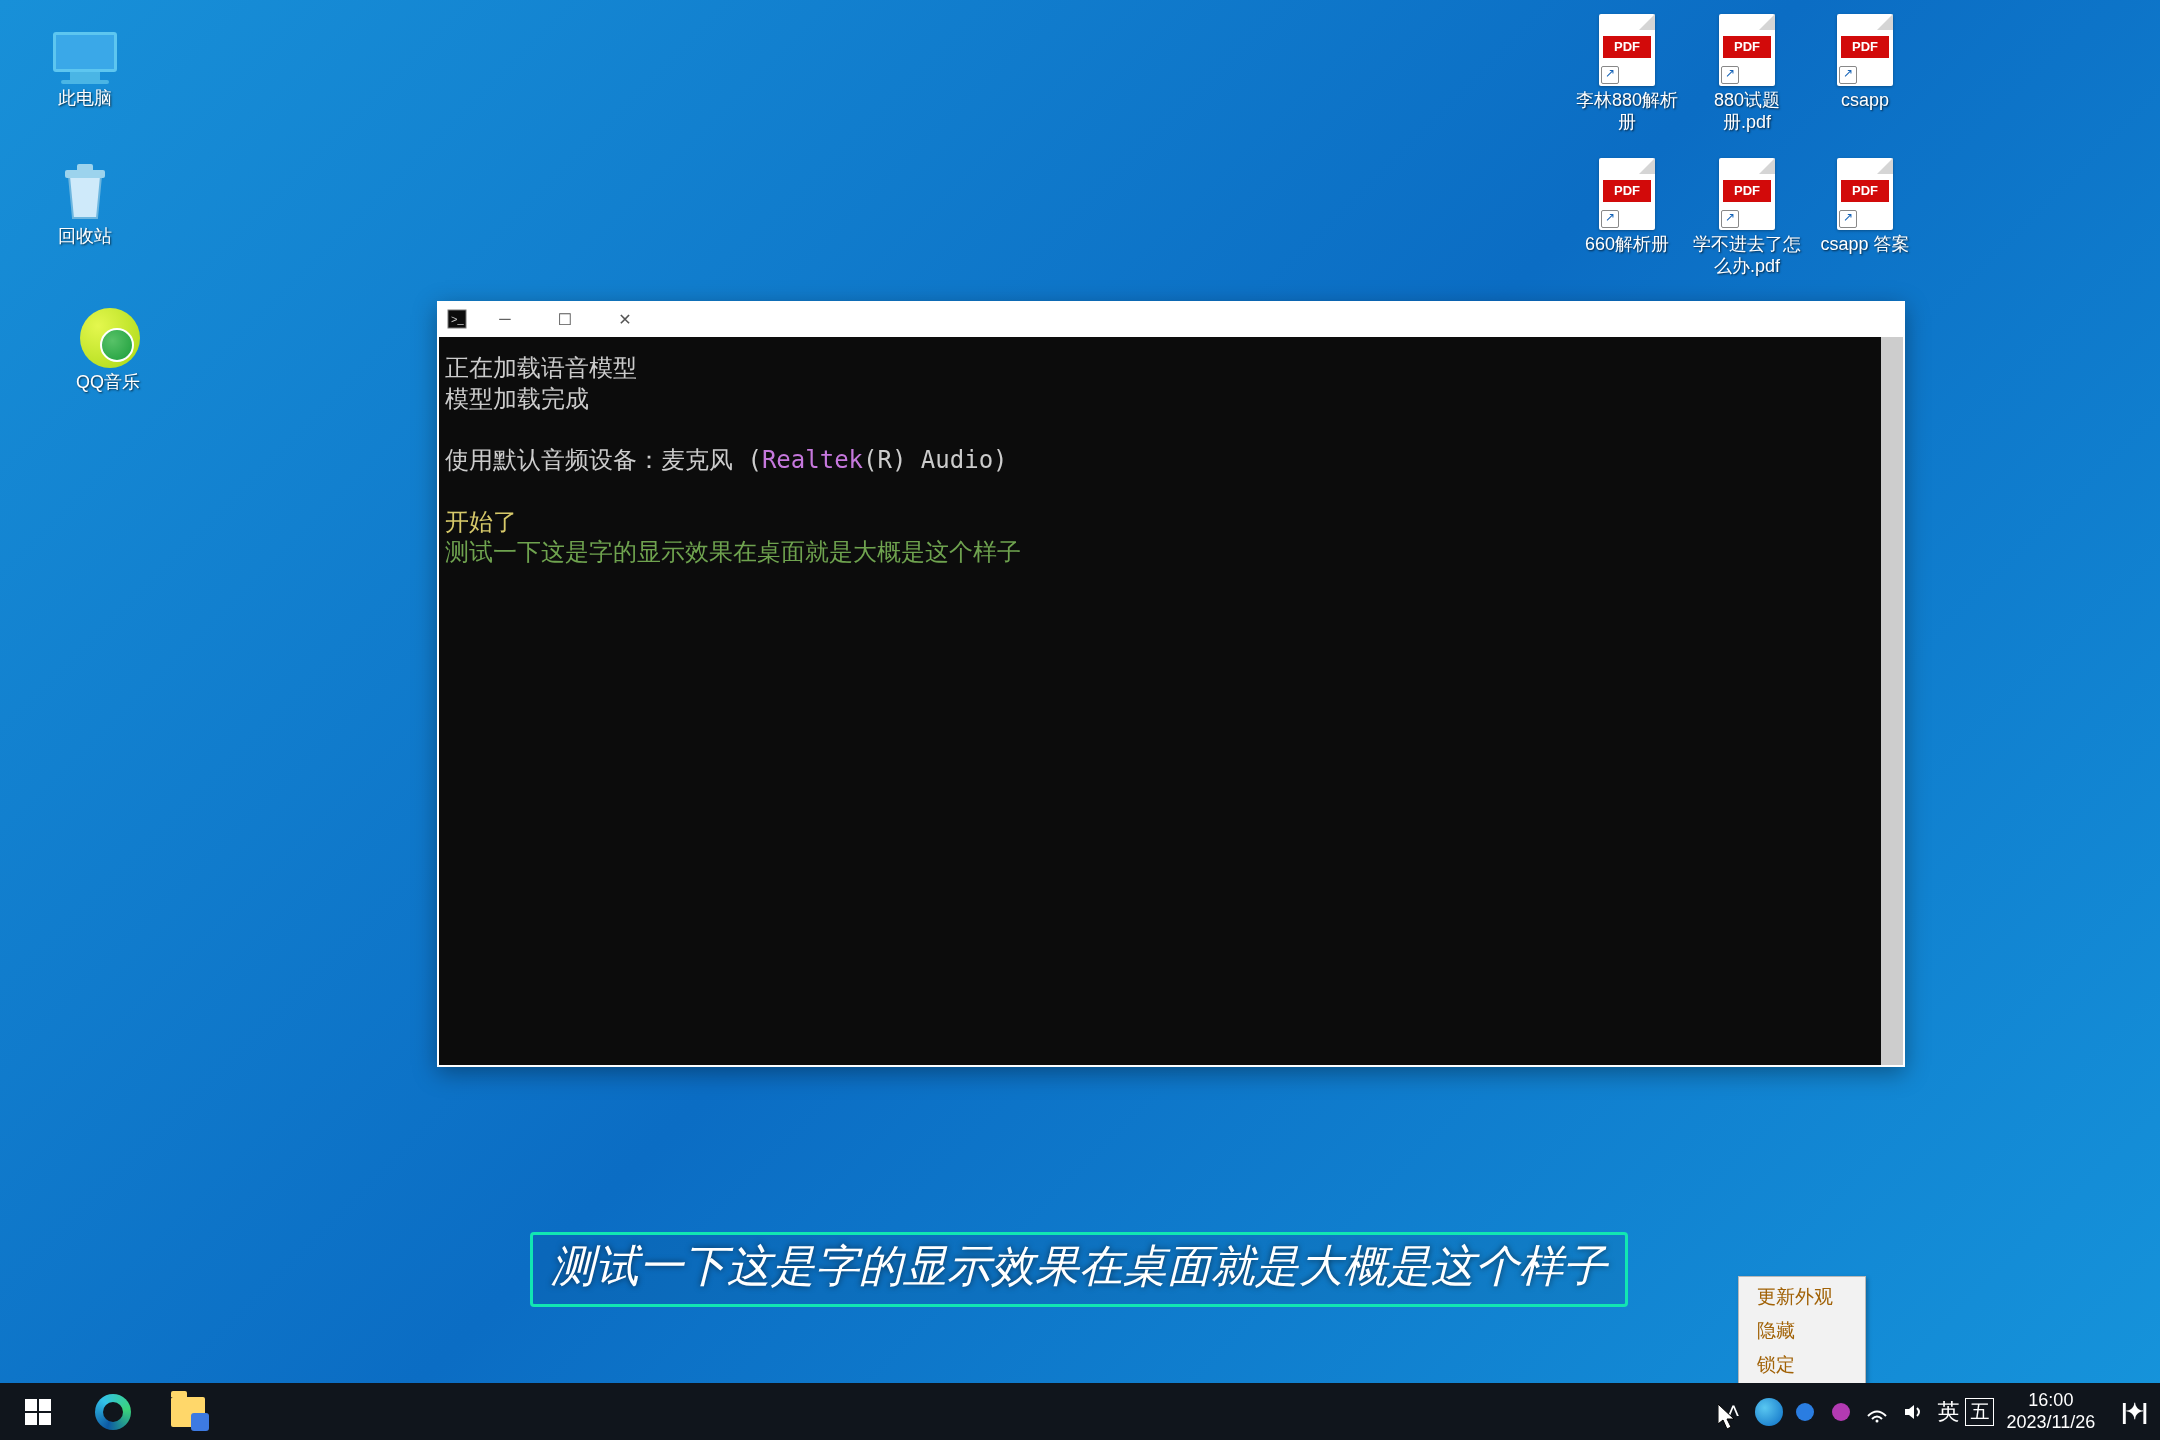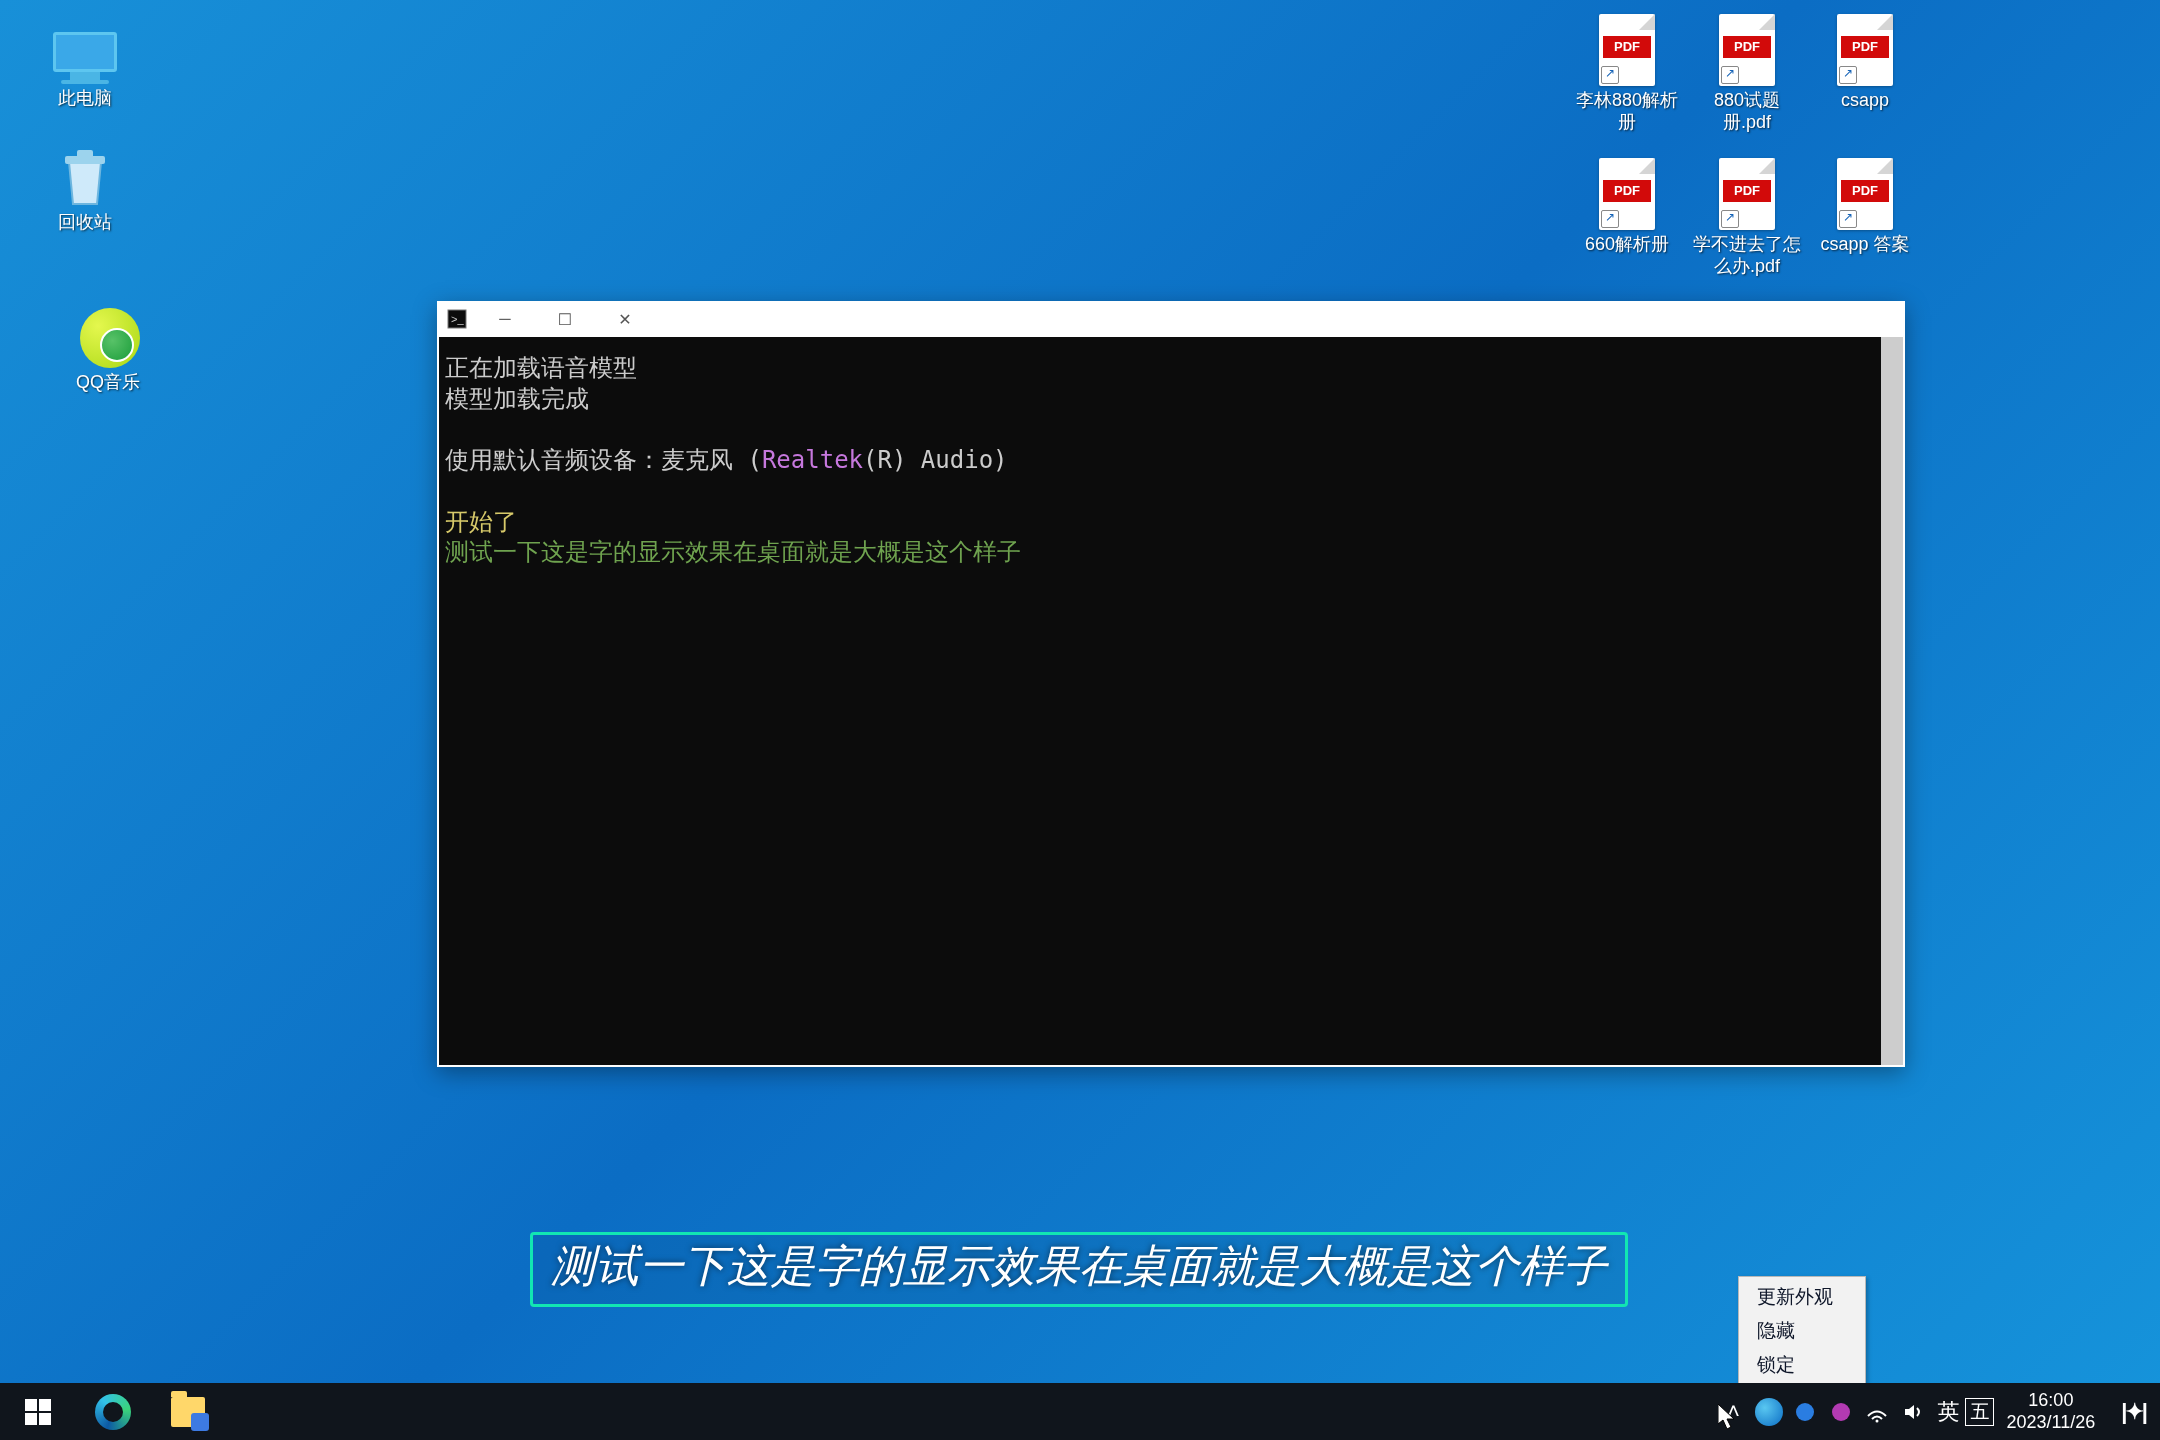--- a/index.html
+++ b/index.html
@@ -104,21 +104,21 @@
 .ctx {
   position: absolute;
   left: 1738px;
   top: 1276px;
   width: 128px;
   background: #f2f2f2;
   border: 1px solid #b8b8b8;
   padding: 3px 2px;
   box-shadow: 2px 2px 4px rgba(0,0,0,.25);
 }
-.ctx .item { font-size: 19px; color: #0f172a; padding: 4px 16px; }
+.ctx .item { font-size: 19px; color: #a16207; padding: 4px 16px; }
 
 
 .taskbar {
   position: absolute;
   left: 0; bottom: 0; right: 0;
   height: 57px;
   background: #10151c;
   display: flex;
   align-items: center;
 }
@@ -147,21 +147,21 @@
 
 <div class="desktop-icon" style="left:30px; top:32px;">
   <div class="icon-pc">
     <div class="screen"></div>
       <div class="stand"></div>
       <div class="base"></div>
   </div>
   <div class="label">此电脑</div>
 </div>
 
-<div class="desktop-icon" style="left:30px; top:148px;">
+<div class="desktop-icon" style="left:30px; top:162px;">
   <div class="icon-bin">
     <svg viewBox="0 0 56 60">
         <path d="M12 14 L44 14 L40 56 L16 56 Z" fill="#cfeafa" stroke="#6db6df" stroke-width="2"></path>
         <rect x="8" y="8" width="40" height="8" rx="2" fill="#9cd3ed"></rect>
         <rect x="20" y="2" width="16" height="8" rx="2" fill="#9cd3ed"></rect>
       </svg>
   </div>
   <div class="label">回收站</div>
 </div>
 

